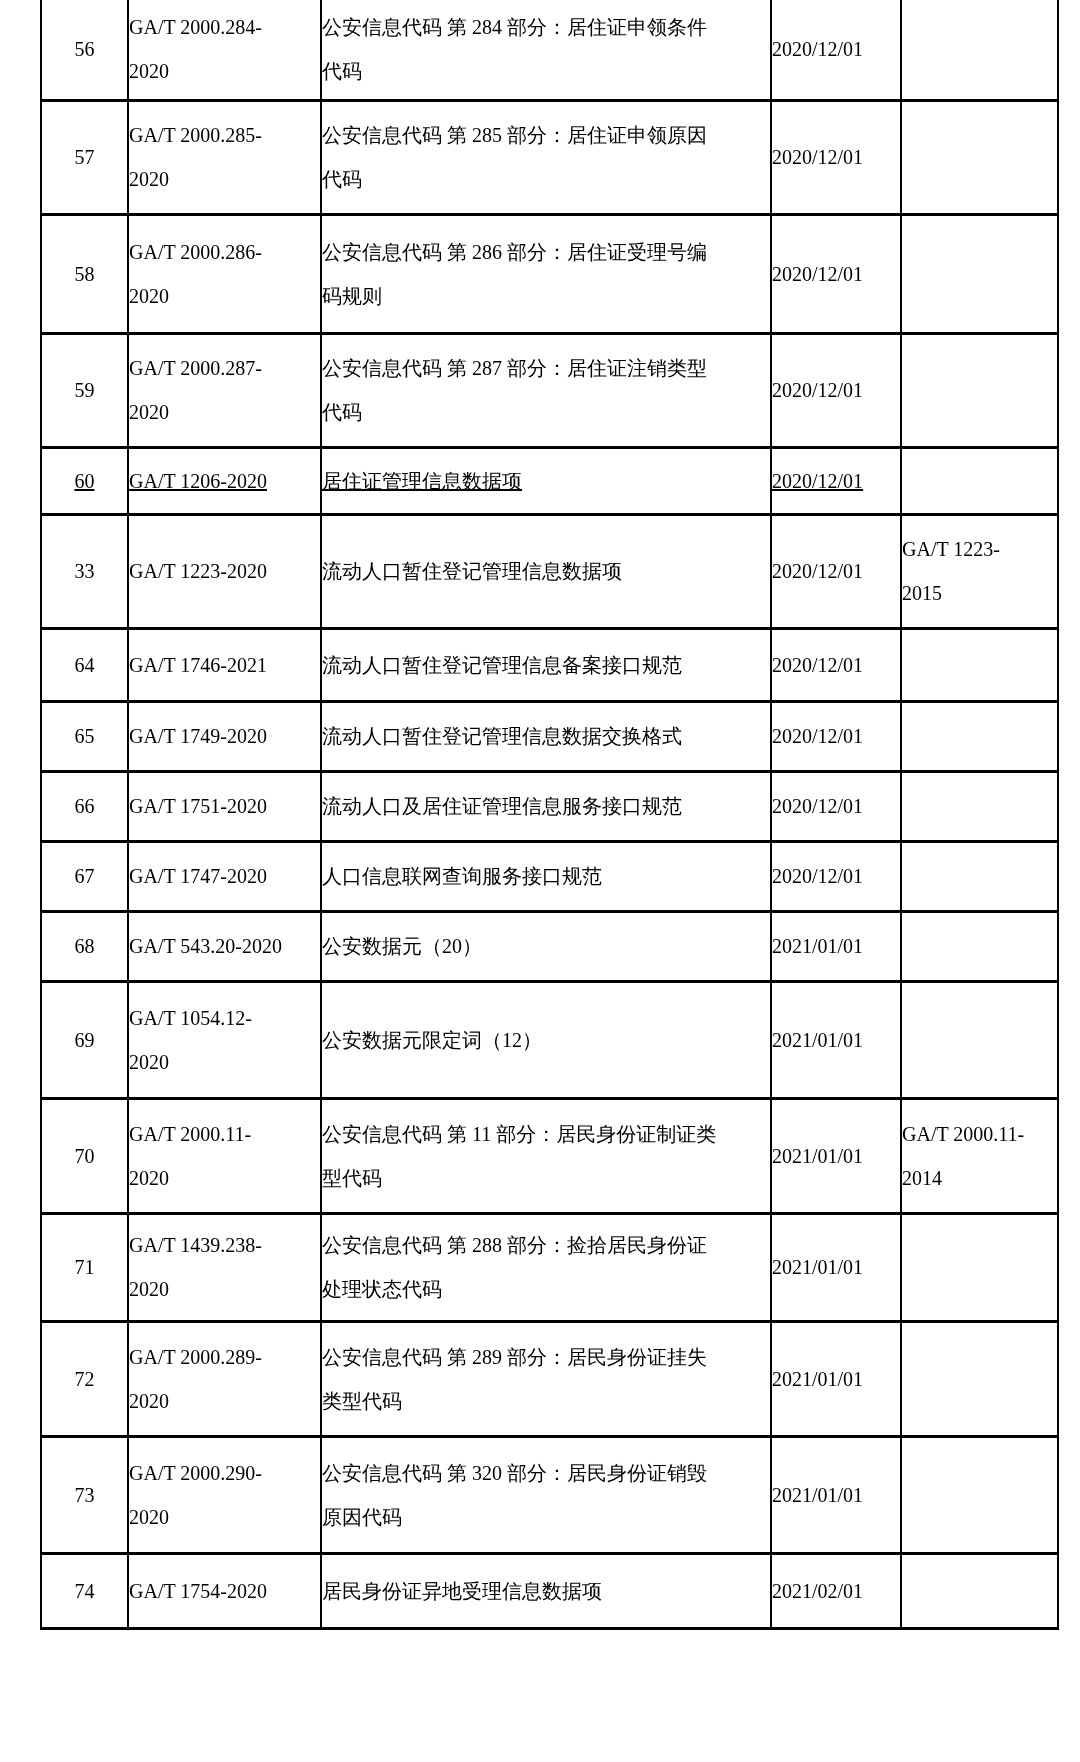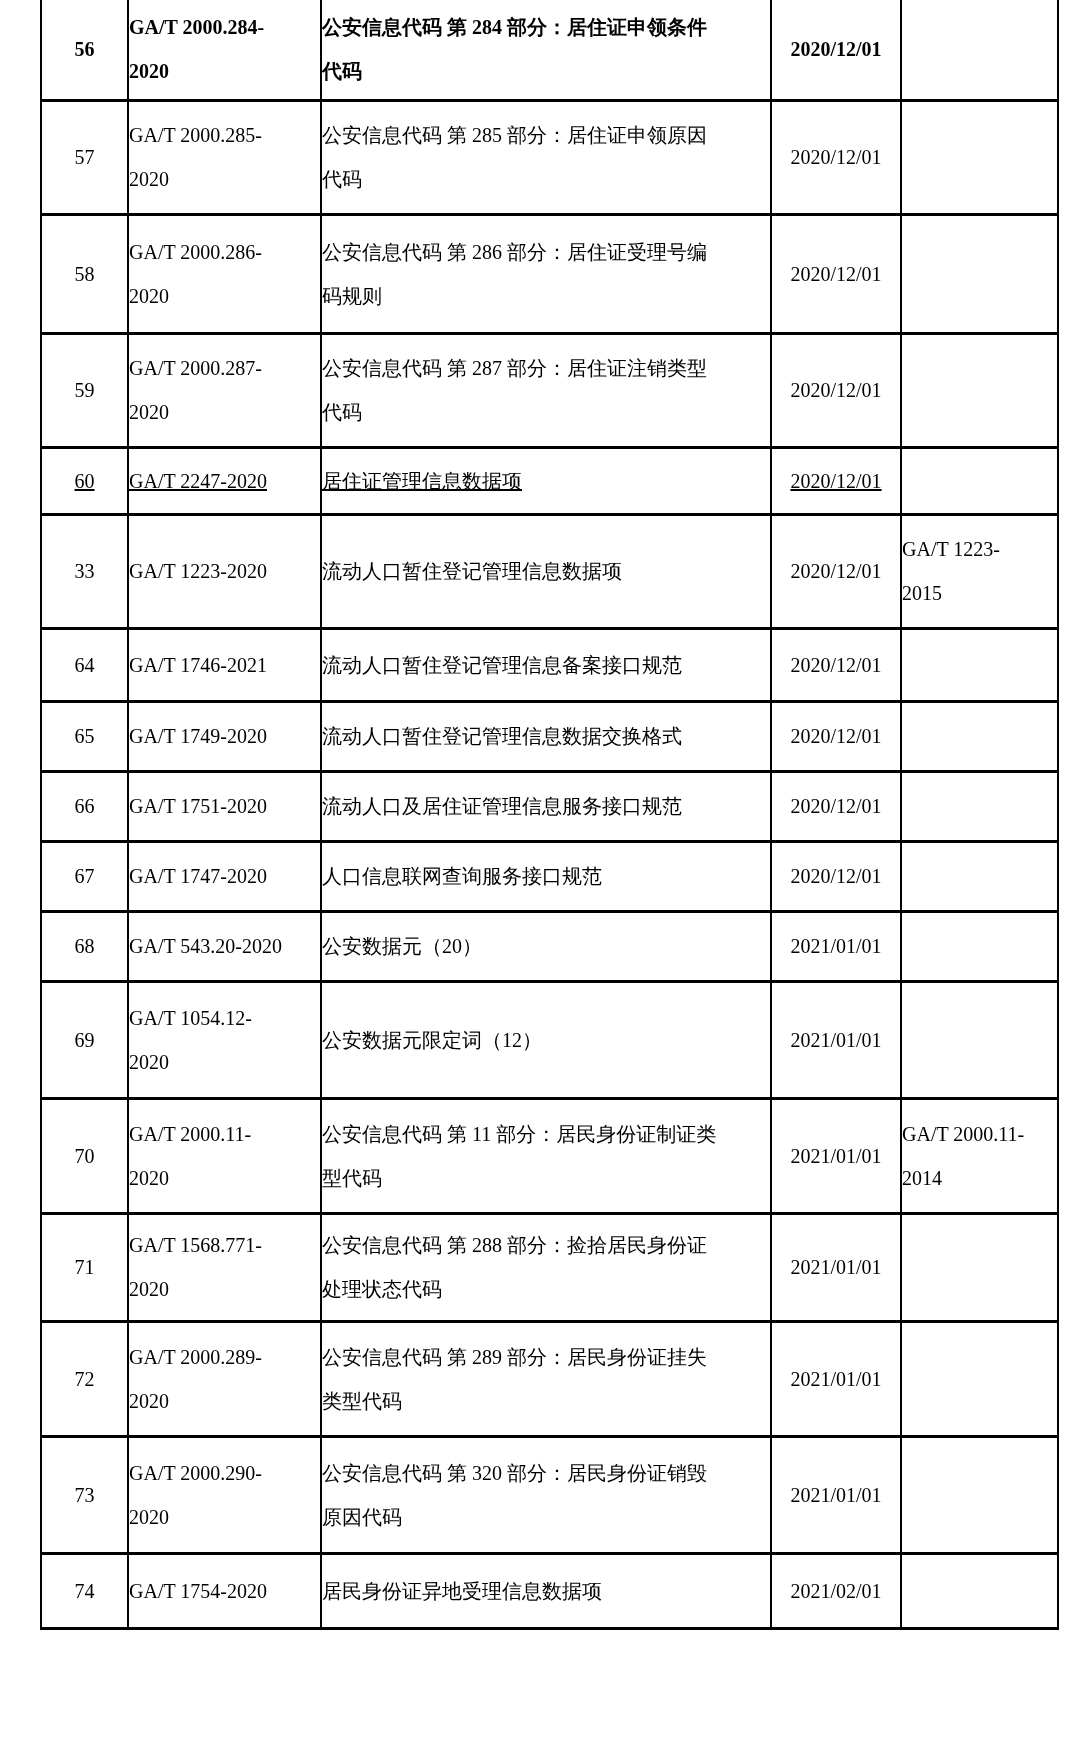--- a/index.html
+++ b/index.html
@@ -25,25 +25,25 @@
     border-right: 2px solid #000;
     border-top: 3px solid #000;
     border-bottom: 3px solid #000;
     font-size: 20px;
     line-height: 44px;
     vertical-align: middle;
     white-space: pre-line;
     padding: 0;
     overflow: hidden;
   }
-  table.standards tr:first-child td { border-top: none; font-weight: bold; }
+  table.standards tr:first-child td { border-top: none; }
   td.cell-no       { text-align: center; }
   td.cell-code     { padding-left: 11px; }
   td.cell-name     { padding-left: 12px; }
-  td.cell-date     { text-align: center; }
+  td.cell-date     { text-align: left; }
   td.cell-replaced { padding-left: 9px; }
 </style>
 </head>
 <body>
 
 <div class="page">
   <table class="standards">
     <colgroup>
       <col style="width:87px">
       <col style="width:193px">
@@ -83,21 +83,21 @@
           <td class="cell-no">59</td>
           <td class="cell-code">GA/T 2000.287-
 2020</td>
           <td class="cell-name">公安信息代码 第 287 部分：居住证注销类型
 代码</td>
           <td class="cell-date">2020/12/01</td>
           <td class="cell-replaced"></td>
         </tr>
         <tr style="height: 67px; text-decoration: underline;">
           <td class="cell-no">60</td>
-          <td class="cell-code">GA/T 2247-2020</td>
+          <td class="cell-code">GA/T 1206-2020</td>
           <td class="cell-name">居住证管理信息数据项</td>
           <td class="cell-date">2020/12/01</td>
           <td class="cell-replaced"></td>
         </tr>
         <tr style="height: 114px;">
           <td class="cell-no">33</td>
           <td class="cell-code">GA/T 1223-2020</td>
           <td class="cell-name">流动人口暂住登记管理信息数据项</td>
           <td class="cell-date">2020/12/01</td>
           <td class="cell-replaced">GA/T 1223-
@@ -151,21 +151,21 @@
           <td class="cell-code">GA/T 2000.11-
 2020</td>
           <td class="cell-name">公安信息代码 第 11 部分：居民身份证制证类
 型代码</td>
           <td class="cell-date">2021/01/01</td>
           <td class="cell-replaced">GA/T 2000.11-
 2014</td>
         </tr>
         <tr style="height: 108px;">
           <td class="cell-no">71</td>
-          <td class="cell-code">GA/T 1568.771-
+          <td class="cell-code">GA/T 1439.238-
 2020</td>
           <td class="cell-name">公安信息代码 第 288 部分：捡拾居民身份证
 处理状态代码</td>
           <td class="cell-date">2021/01/01</td>
           <td class="cell-replaced"></td>
         </tr>
         <tr style="height: 115px;">
           <td class="cell-no">72</td>
           <td class="cell-code">GA/T 2000.289-
 2020</td>

